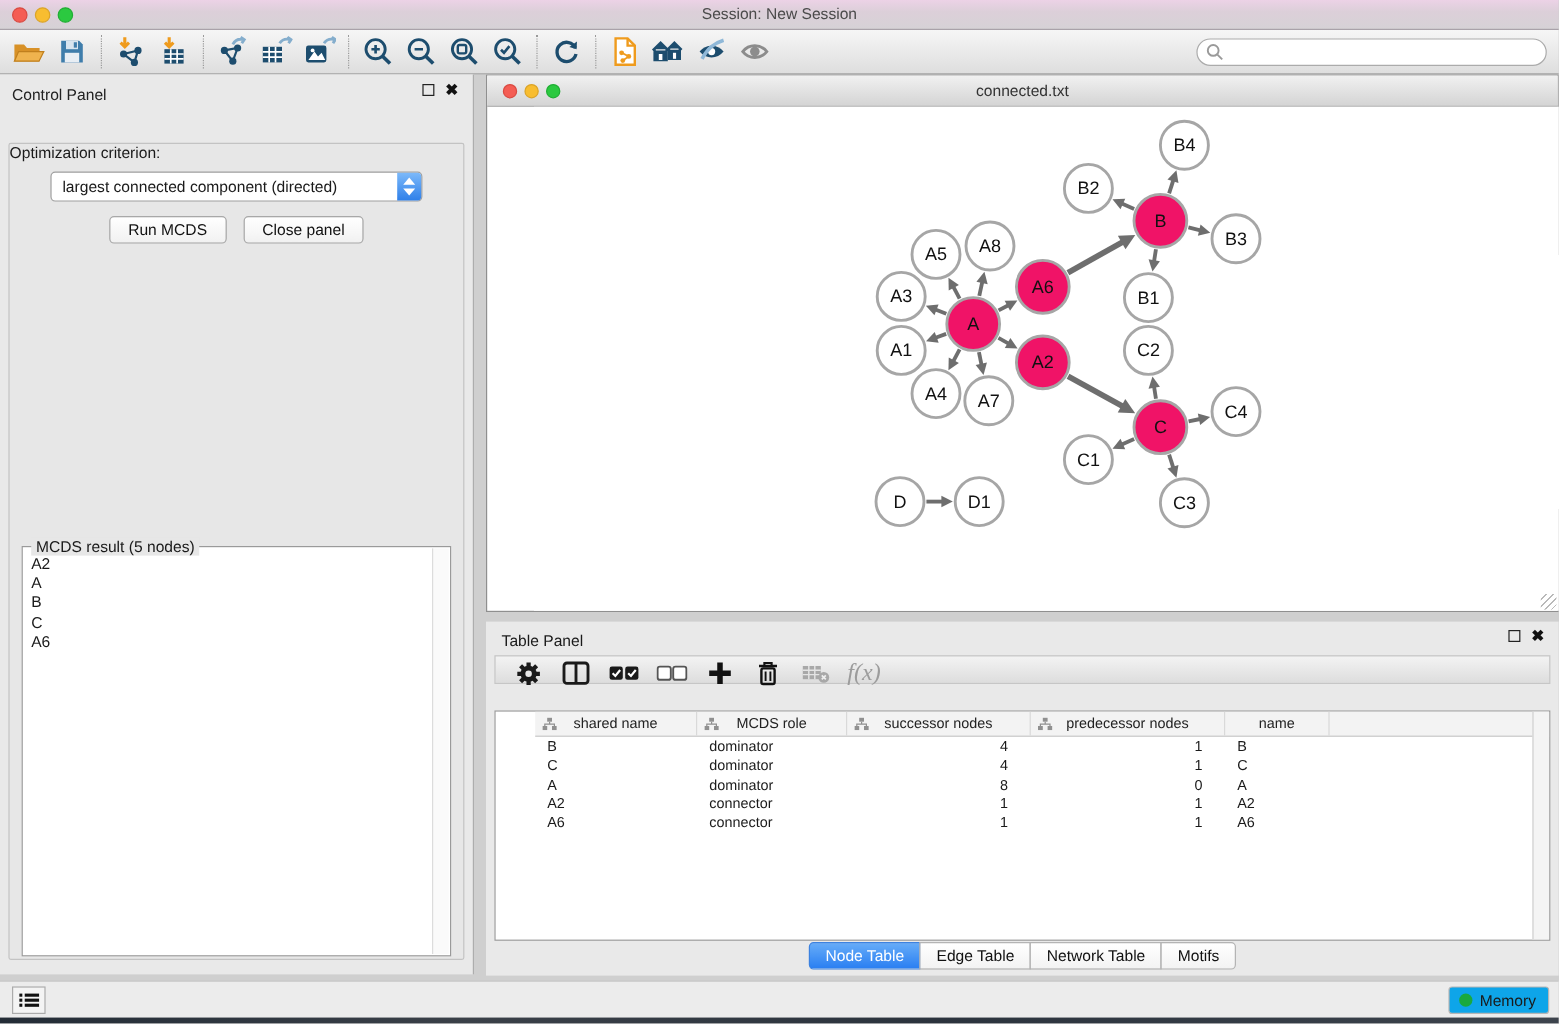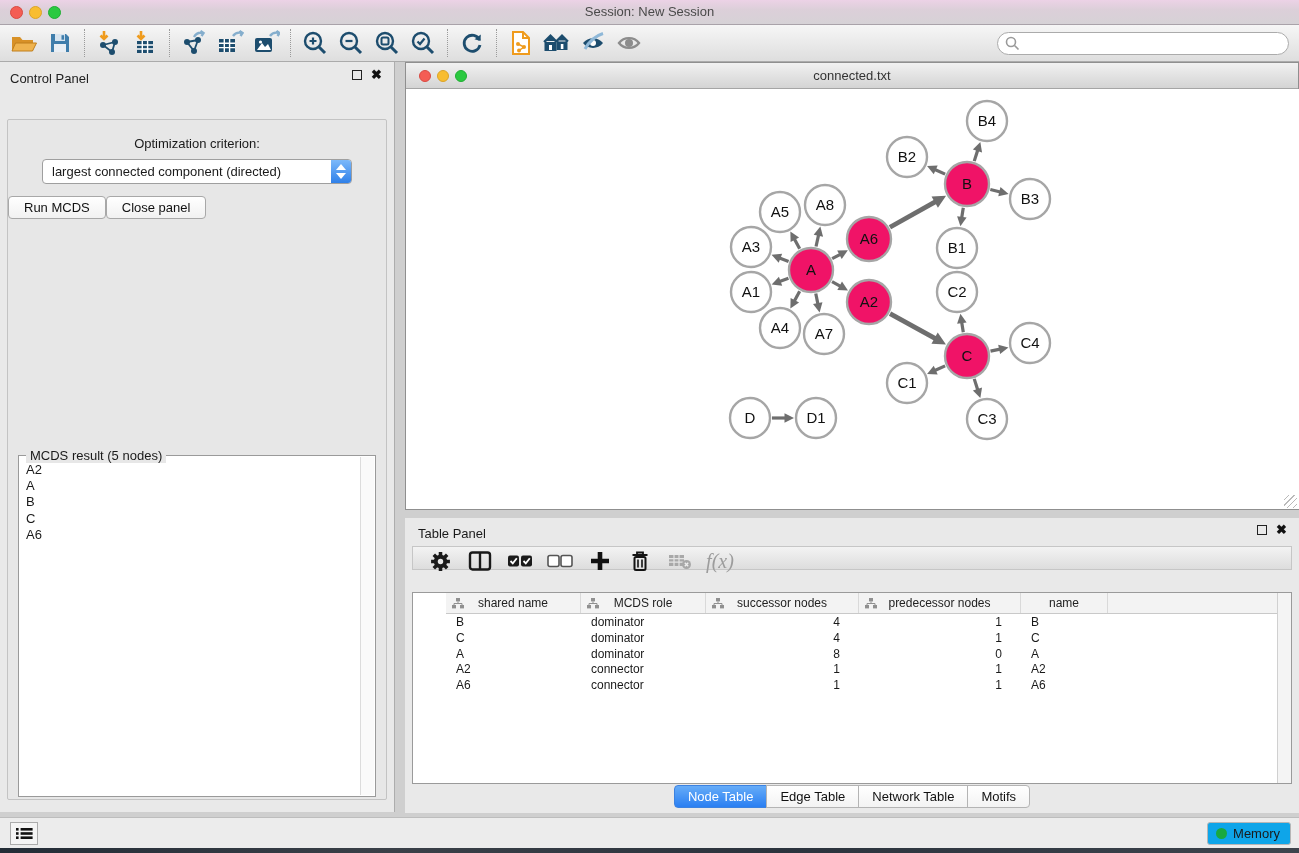--- a/index.html
+++ b/index.html
@@ -39,30 +39,30 @@
   .cp-icons { position:absolute; right:12px; top:8px; display:flex; gap:9px; align-items:center; }
   .seg { display:flex; justify-content:center; }
   .cp-tabs { position:absolute; left:0; right:0; top:32px; }
   .seg .tab { padding:3px 13px; font-size:13px; background:linear-gradient(#ffffff,#f3f3f3);
     border:1px solid #b4b4b4; margin-left:-1px; color:#111; cursor:default; }
   .seg .tab:first-child { border-radius:4px 0 0 4px; margin-left:0; }
   .seg .tab:last-child { border-radius:0 4px 4px 0; }
   .seg .tab.active { background:linear-gradient(#66acf8,#2a7ff2); color:#fff; border-color:#3c82e0; }
   .cp-content { position:absolute; left:7px; right:7px; top:57px; bottom:12px;
     border:1px solid #c3c3c3; border-radius:2px; background:#e7e7e7; }
-  .opt-label { text-align:center; margin-top:16px; font-size:13px; }
+  .opt-label { text-align:left; font-size:13px; }
   .dropdown { position:relative; margin:8px 34px 0 34px; height:25px; background:#fff;
     border:1px solid #9f9f9f; border-radius:4px; line-height:23px; padding-left:9px; font-size:13px; }
   .dd-stepper { position:absolute; right:0px; top:0px; bottom:0px; width:20px;
     background:linear-gradient(#7cb9fa,#2f80e9); border-radius:0 3px 3px 0; }
   .dd-stepper:before, .dd-stepper:after { content:""; position:absolute; left:5px;
     border-left:5px solid transparent; border-right:5px solid transparent; }
   .dd-stepper:before { top:4px; border-bottom:6px solid #fff; }
   .dd-stepper:after { bottom:4px; border-top:6px solid #fff; }
-  .cp-btn-row { display:flex; margin-top:12px; }
+  .cp-btn-row { display:flex; justify-content:center; gap:14px; margin-top:12px; }
   .btn { padding:3px 15px; font-size:13px; background:linear-gradient(#ffffff,#f1f1f1);
     border:1px solid #a8a8a8; border-radius:4px; color:#111; cursor:default; }
   .result-box { position:absolute; left:10px; right:10px; top:335px; height:342px;
     border:1px solid #9a9a9a; background:#fff; }
   .result-title { position:absolute; top:-8px; left:7px; background:#e7e7e7; padding:0 4px; font-size:13px; }
   .result-list { position:absolute; inset:1px 16px 1px 1px; padding:5px 6px; font-size:13px; line-height:16.2px; overflow:hidden; }
   .result-scroll { position:absolute; top:1px; bottom:1px; right:1px; width:14px; background:#fafafa; border-left:1px solid #dcdcdc; }
 
   
   .net-window { position:absolute; left:405px; top:62px; width:894px; height:448px;

